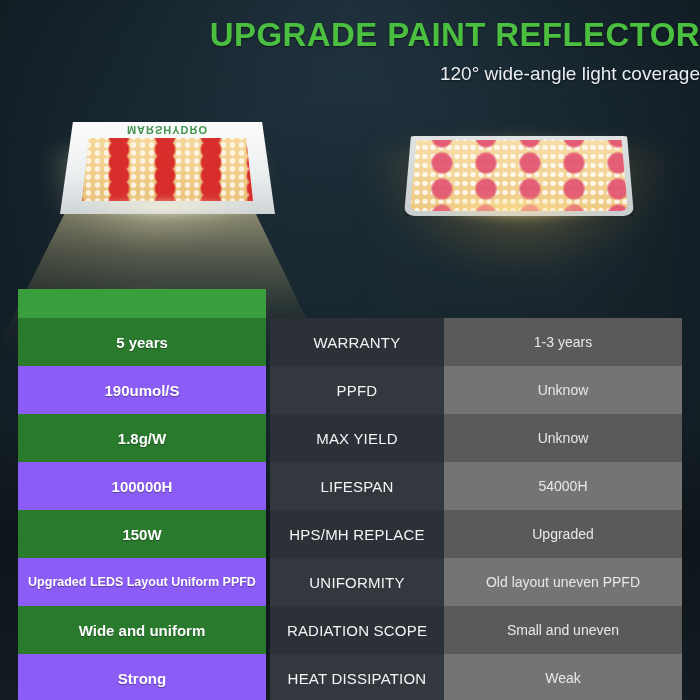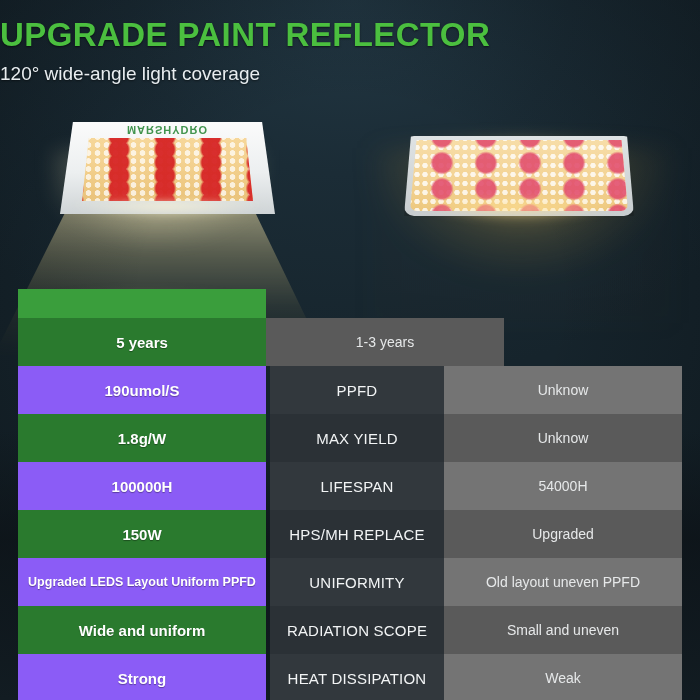--- a/index.html
+++ b/index.html
@@ -76,21 +76,21 @@
         rgba(226,186,92,0.48) 32%,
         rgba(160,132,62,0.24) 60%,
         rgba(70,62,38,0.04) 100%);
     filter: blur(11px);
   }
 
   
   .header {
     position: absolute;
     left: 0; right: 0; top: 16px;
-    text-align: left;
+    text-align: right;
   }
   .title {
     margin: 0;
     font-size: 33px;
     font-weight: bold;
     letter-spacing: 0.4px;
     color: #4bbf3f;
     text-shadow: 0 1px 2px rgba(0,0,0,0.55);
   }
   .subtitle {
@@ -329,20 +329,21 @@
 
   <div class="table">
     <div class="tbl-row cap-strip">
       <div class="cell-ours"></div>
       <div class="cell-label"></div>
       <div class="cell-theirs"></div>
     </div>
     <div id="rows-host">
         <div class="tbl-row odd">
           <div class="cell-ours">5 years</div>
+          <div class="cell-label">WARRANTY</div>
           <div class="cell-theirs">1-3 years</div>
         </div>
         <div class="tbl-row even">
           <div class="cell-ours">190umol/S</div>
           <div class="cell-label">PPFD</div>
           <div class="cell-theirs">Unknow</div>
         </div>
         <div class="tbl-row odd">
           <div class="cell-ours">1.8g/W</div>
           <div class="cell-label">MAX YIELD</div>

